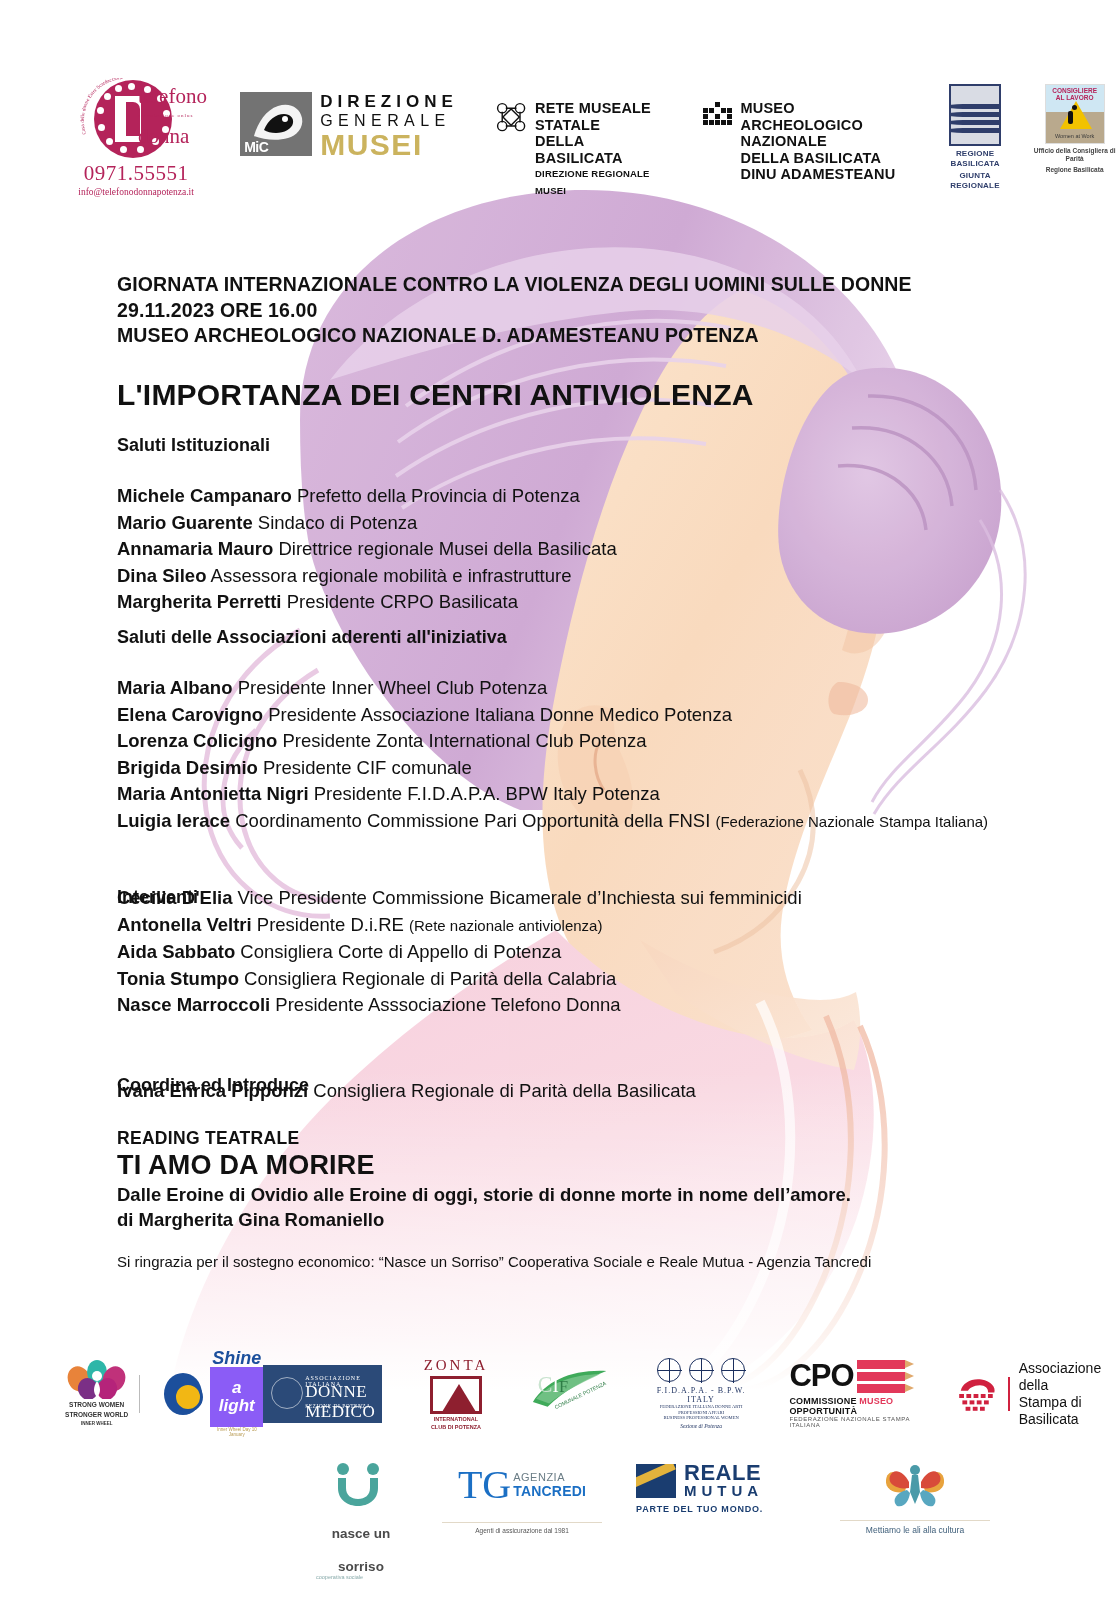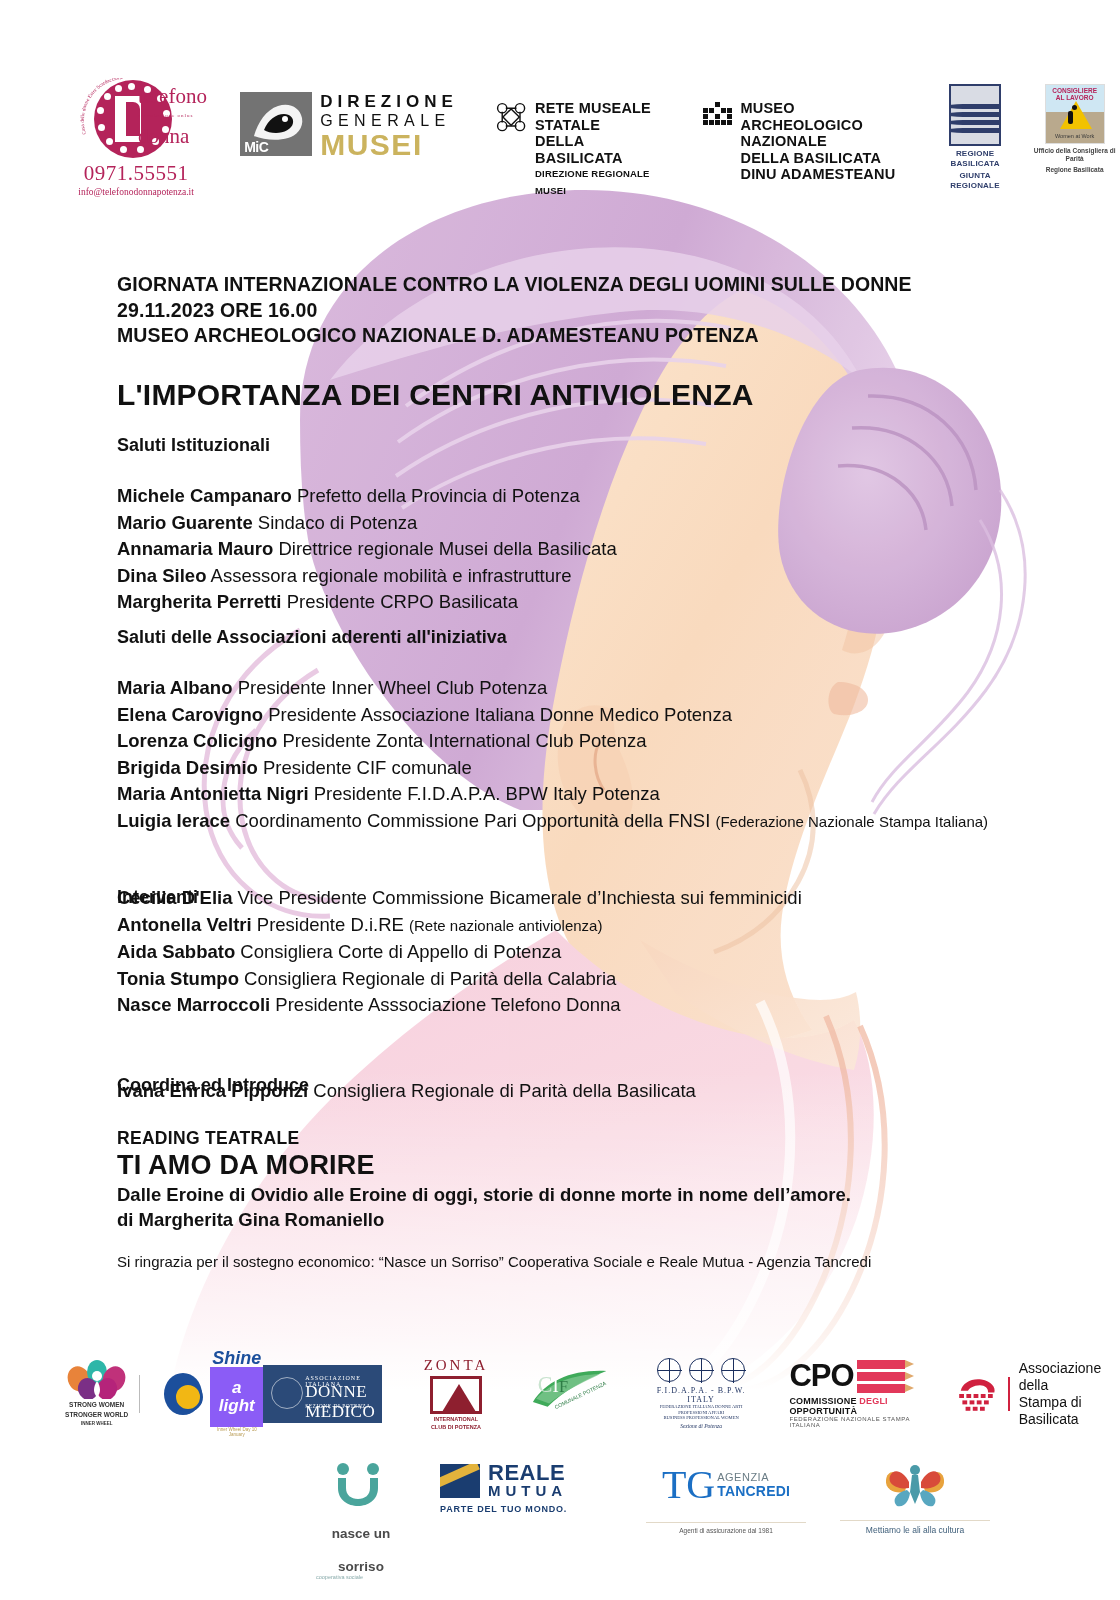--- a/index.html
+++ b/index.html
@@ -565,21 +565,21 @@
     <div class="sp cpo">
       <div class="cpo-row">
         <div class="cpo-word">CPO</div>
         <div class="cpo-bars">
           <div class="cpo-bar"></div>
             <div class="cpo-bar"></div>
             <div class="cpo-bar" style="margin-bottom:0"></div>
         </div>
       </div>
       <div class="cpo-c1">
-        <span>COMMISSIONE </span><span class="pink">DEGLI</span><span> OPPORTUNITÀ</span>
+        <span>COMMISSIONE </span><span class="pink">MUSEO</span><span> OPPORTUNITÀ</span>
       </div>
       <div class="cpo-c2">FEDERAZIONE NAZIONALE STAMPA ITALIANA</div>
     </div>
 
     <div class="sp stb">
       <svg class="stb-mark" viewBox="0 0 54 44" aria-hidden="true">
         <path d="M6 18 C8 8 20 2 32 4 C44 6 50 14 48 20 L40 20 C41 15 36 11 30 11 C22 11 16 15 15 18 Z" fill="#d0213f"></path>
         <g fill="#d0213f">
           <rect x="4" y="22" width="6" height="5"></rect>
             <rect x="13" y="22" width="6" height="5"></rect>
@@ -611,40 +611,40 @@
           <circle cx="13" cy="7" r="6" fill="#4aa59c"></circle>
           <circle cx="43" cy="7" r="6" fill="#4aa59c"></circle>
           <path d="M8 16 L8 26 C8 38 18 44 28 44 C38 44 48 38 48 26 L48 16 L40 16 L40 26 C40 33 35 37 28 37 C21 37 16 33 16 26 L16 16 Z" fill="#4aa59c"></path>
         </svg>
       </div>
       <div class="ns-1">nasce un</div>
       <div class="ns-1">sorriso</div>
       <div class="ns-2">cooperativa sociale</div>
     </div>
 
+    <div class="sp tanc">
+      <div class="tanc-row">
+        <div class="tanc-t">TG</div>
+        <div class="tanc-r">
+          <div class="tanc-1">AGENZIA</div>
+          <div class="tanc-2">TANCREDI</div>
+        </div>
+      </div>
+      <div class="tanc-cap">Agenti di assicurazione dal 1981</div>
+    </div>
+
     <div class="sp reale">
       <div class="reale-row">
         <div class="reale-mark"></div>
         <div style="margin-left:8px">
           <div class="reale-1">REALE</div>
           <div class="reale-2">MUTUA</div>
         </div>
       </div>
       <div class="reale-cap">PARTE DEL TUO MONDO.</div>
-    </div>
-
-    <div class="sp tanc">
-      <div class="tanc-row">
-        <div class="tanc-t">TG</div>
-        <div class="tanc-r">
-          <div class="tanc-1">AGENZIA</div>
-          <div class="tanc-2">TANCREDI</div>
-        </div>
-      </div>
-      <div class="tanc-cap">Agenti di assicurazione dal 1981</div>
     </div>
 
     <div class="sp butt">
       <div class="butt-mark">
         <svg viewBox="0 0 64 46" aria-hidden="true">
           <path d="M24 20 C14 6 4 8 3 18 C2 28 12 32 22 30 Z" fill="#e8a33d"></path>
           <path d="M26 20 C20 8 10 6 7 14 C4 23 16 28 26 26 Z" fill="#d84a3a"></path>
           <path d="M40 20 C50 6 60 8 61 18 C62 28 52 32 42 30 Z" fill="#e8a33d"></path>
           <path d="M38 20 C44 8 54 6 57 14 C60 23 48 28 38 26 Z" fill="#d84a3a"></path>
           <path d="M24 28 C14 30 8 38 14 44 C22 46 26 38 27 31 Z" fill="#58a7c0"></path>

